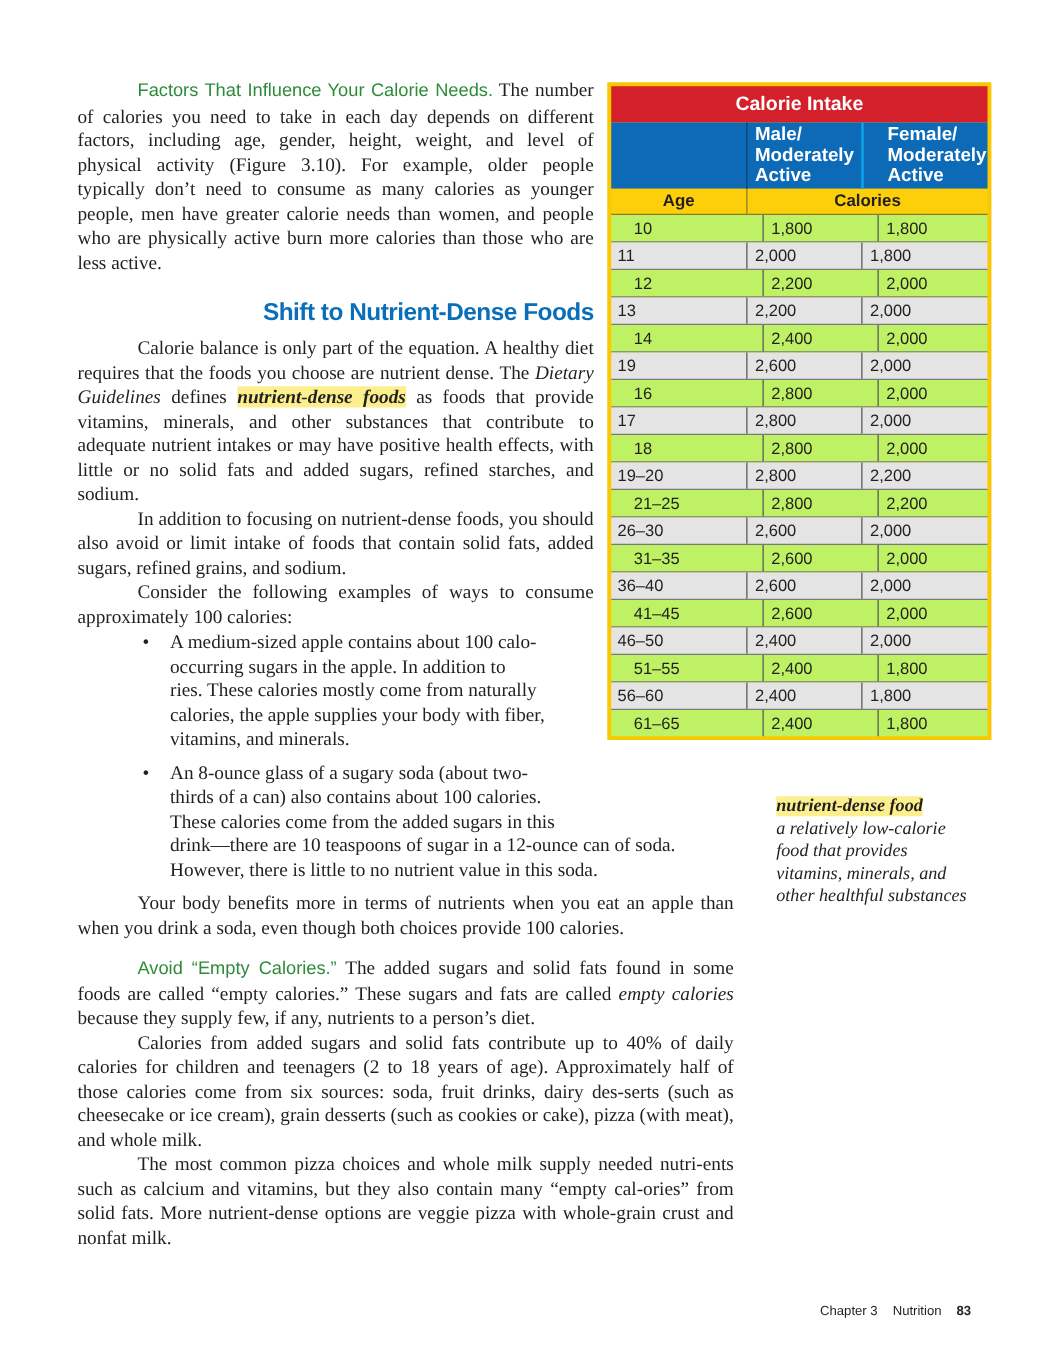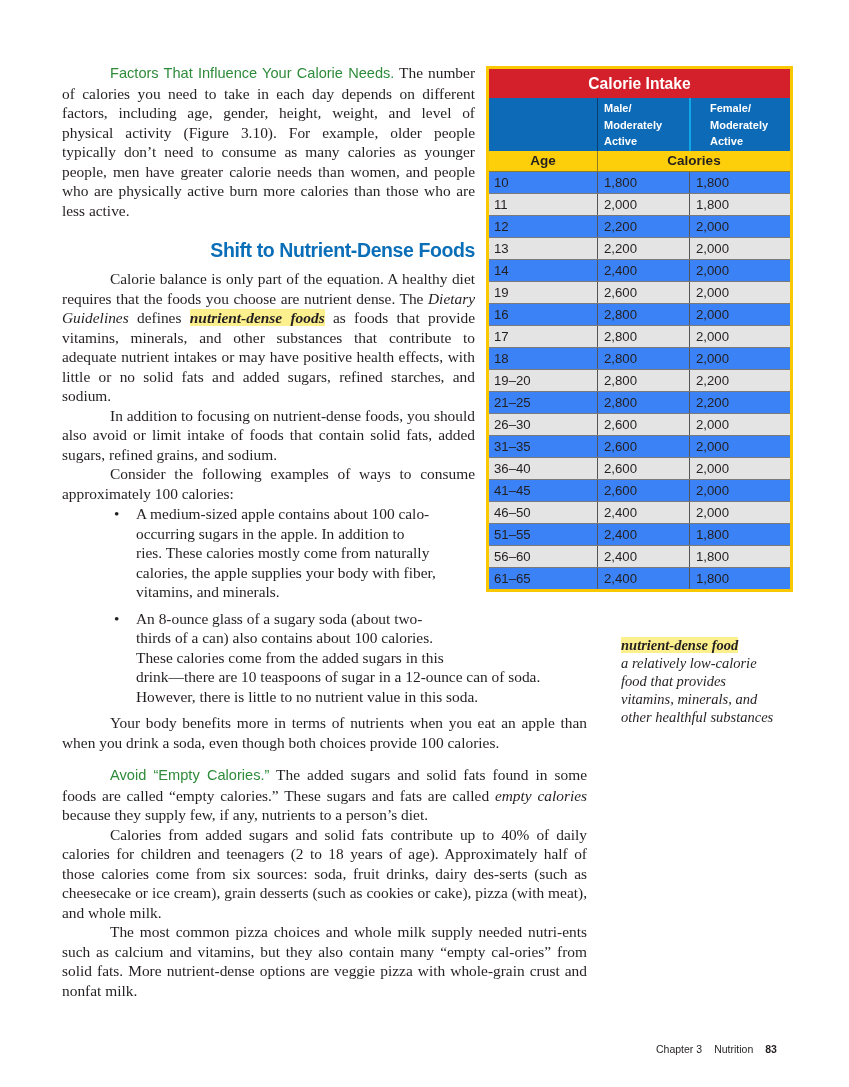--- a/index.html
+++ b/index.html
@@ -16,30 +16,30 @@
   .kw { font-weight: bold; font-style: italic; background: #fbef8e; }
   .it { font-style: italic; }
 
   ul.bullets { list-style: none; margin: 0; padding: 0; }
   ul.bullets li { position: relative; padding-left: 74px; font-family: "Liberation Serif", serif; font-size: 15.4px; line-height: 19.5px; color: #231f20; }
   ul.bullets li .dot { position: absolute; left: 52px; top: 0; }
 
   
   .fig { position: absolute; left: 486px; top: 66px; width: 301px; border: 3px solid #f9c800; background: #f9c800; box-sizing: content-box; }
   .fig-title { background: #d4202b; color: #ffffff; font-family: "Liberation Sans", sans-serif; font-weight: bold; font-size: 15.6px; line-height: 19px; text-align: center; padding: 5px 4px 5px 4px; }
-  .fig-colhead { display: flex; background: #0d6ab6; color: #ffffff; font-family: "Liberation Sans", sans-serif; font-weight: bold; font-size: 11px; line-height: 16.5px; height: 53px; }
+  .fig-colhead { display: flex; background: #0d6ab6; color: #ffffff; font-family: "Liberation Sans", sans-serif; font-weight: bold; font-size: 15px; line-height: 16.5px; height: 53px; }
   .fig-colhead .c0 { width: 108px; }
   .fig-colhead .c1 { width: 92px; border-left: 1px solid #0a3e6e; padding: 2px 0 0 6px; box-sizing: border-box; }
   .fig-colhead .c2 { flex: 1; border-left: 2px solid #0ea5e9; padding: 2px 0 0 19px; box-sizing: border-box; }
   .fig-sub { display: flex; background: #fccf0a; font-family: "Liberation Sans", sans-serif; font-weight: bold; font-size: 13.5px; height: 20px; line-height: 20px; color: #231f20; border-bottom: 1px solid #8a7a2a; }
   .fig-sub .c0 { width: 108px; text-align: center; }
   .fig-sub .c12 { flex: 1; text-align: center; border-left: 1px solid #8a7a2a; }
   .fig-row { display: flex; font-family: "Liberation Sans", sans-serif; font-size: 13.2px; height: 21px; line-height: 21px; color: #231f20; border-bottom: 1px solid #7a7a7a; }
   .fig-row:last-child { border-bottom: none; }
-  .fig-row.odd { background: #3b82f6; }
+  .fig-row.odd { background: #bef264; padding-left: 13px; }
   .fig-row.even { background: #e4e4e4; }
   .fig-row .c0 { width: 108px; padding-left: 5px; box-sizing: border-box; }
   .fig-row .c1 { width: 92px; padding-left: 6px; box-sizing: border-box; border-left: 1px solid #555; }
   .fig-row .c2 { flex: 1; padding-left: 6px; box-sizing: border-box; border-left: 1px solid #555; }
 
   
   .gloss { position: absolute; left: 621px; top: 636px; width: 190px; font-family: "Liberation Serif", serif; font-size: 14.5px; line-height: 18px; font-style: italic; color: #231f20; }
   .gloss .term { font-weight: bold; background: #fbef8e; }
 
   

